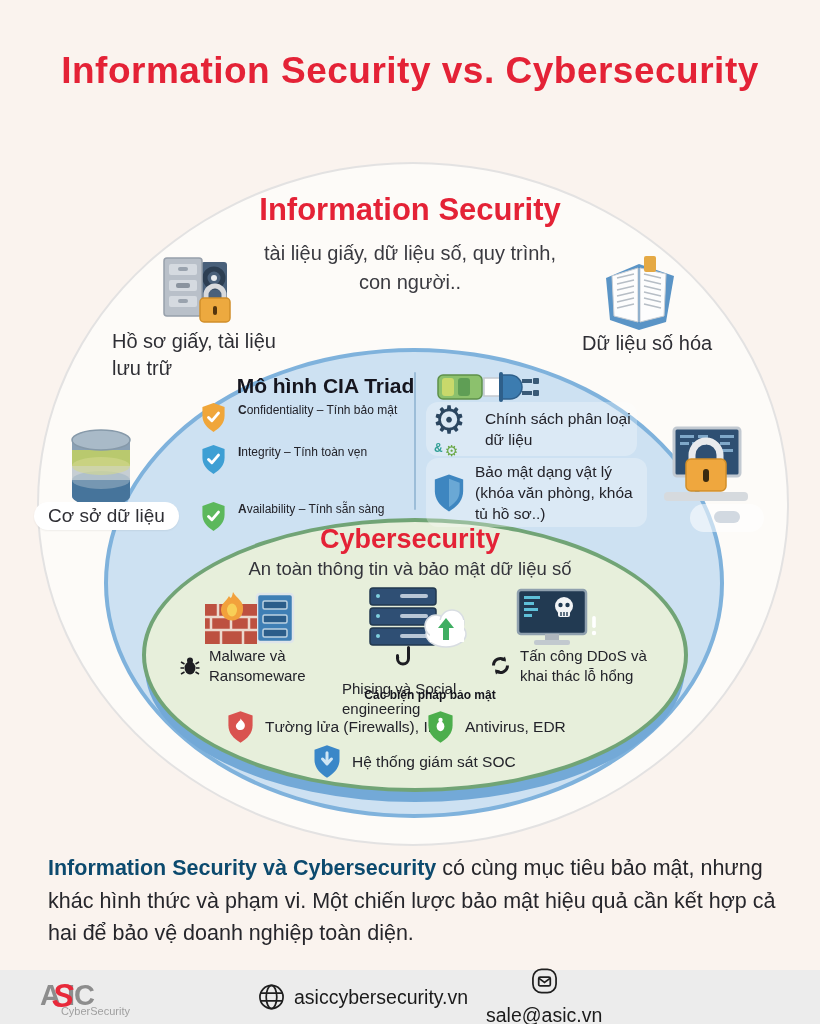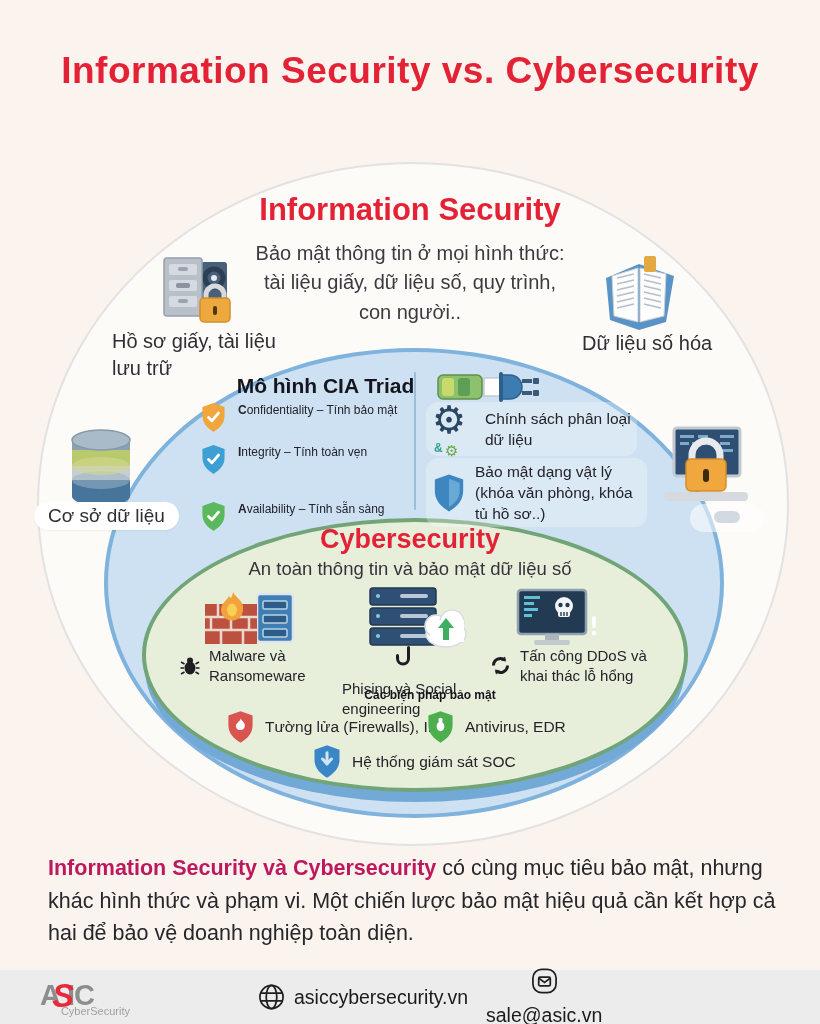--- a/index.html
+++ b/index.html
@@ -45,21 +45,21 @@
   .cyber-heading{top:524px;font-size:27px;font-weight:800;color:#e42236;}
   .cyber-sub{top:558px;font-size:18.5px;color:#33333a;}
   .threat-label{display:flex;gap:9px;align-items:center;}
   .threat-text{font-size:15px;line-height:1.32;color:#23232a;}
   .measures-heading{top:688px;font-size:12px;font-weight:800;color:#14141c;padding-left:40px;}
   .measure-row{display:flex;gap:10px;align-items:center;}
   .measure-text{font-size:15.5px;color:#23232a;}
 
   
   .summary{left:48px;top:852px;width:732px;font-size:21.5px;line-height:1.52;color:#26262b;}
-  .summary b{color:#be185d;}
+  .summary b{color:#0c4a6e;}
 
   
   .footer{left:0;top:970px;width:820px;height:54px;background:#ececec;}
   .fg{position:absolute;top:50%;transform:translateY(-50%);display:flex;align-items:center;gap:9px;
       font-size:19.5px;color:#1b1b1b;white-space:nowrap;}
   .asic{position:absolute;left:40px;top:50%;transform:translateY(-50%);}
   .asic-row{display:flex;align-items:baseline;}
   .asic-row .g{font-weight:800;font-size:29px;color:#8d8d8d;letter-spacing:-1px;line-height:1;}
   .asic-row .s{font-weight:800;font-size:33px;color:#e8293a;font-style:italic;margin:0 -7px 0 -8px;position:relative;top:2px;line-height:1;}
   .asic-sub{font-size:11px;color:#a0a0a0;margin-top:-5px;text-align:right;width:90px;}
@@ -78,21 +78,20 @@
   </svg>
 
   <div class="abs centered main-title">Information Security vs. Cybersecurity</div>
 
   <div class="ellipse outer-ellipse"></div>
   <div class="ellipse blue-ellipse"></div>
   <div class="ellipse green-ellipse"></div>
 
   <div class="abs centered infosec-heading">Information Security</div>
   <div class="abs centered infosec-desc">
-    <div>Bảo mật thông tin ở mọi hình thức:</div>
     <div>tài liệu giấy, dữ liệu số, quy trình,</div>
     <div>con người..</div>
   </div>
 
   <div class="abs" style="left:156px;top:256px;">
     <svg width="80" height="72" viewBox="0 0 80 72">
       <rect x="45" y="6" width="26" height="48" rx="3" fill="#49607a"></rect>
       <circle cx="58" cy="22" r="9" fill="none" stroke="#2c3e52" stroke-width="5"></circle>
       <circle cx="58" cy="22" r="3" fill="#e8ecf0"></circle>
       <rect x="8" y="2" width="38" height="58" rx="3" fill="#b9c0c9" stroke="#97a0ab" stroke-width="1.5"></rect>

